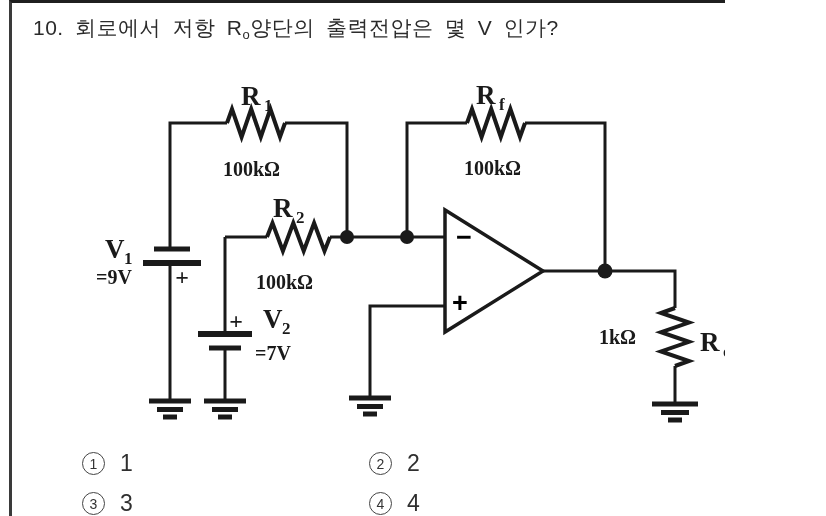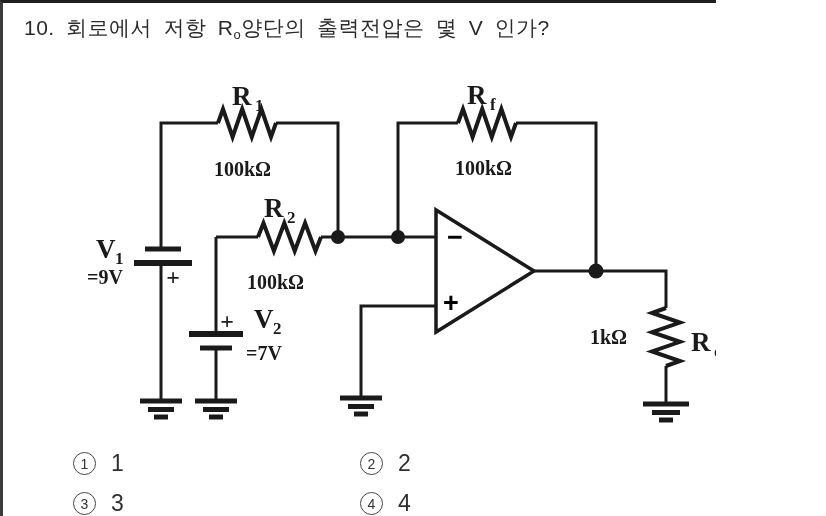--- a/index.html
+++ b/index.html
@@ -6,20 +6,21 @@
   html, body { background: #fff; }
   .page {
     position: relative;
     width: 716px;
     height: 516px;
     background: #ffffff;
     border-top: 3px solid #1f1f1f;
     border-left: 3px solid #3a3a3a;
     overflow: hidden;
     font-family: "Liberation Sans", "DejaVu Sans", sans-serif;
+    margin-left: 9px;
   }
   .question-title {
     position: absolute;
     left: 21px;
     top: 11px;
     font-size: 21px;
     line-height: 27px;
     color: #2b2b2b;
     letter-spacing: 0.5px;
     word-spacing: 5px;

